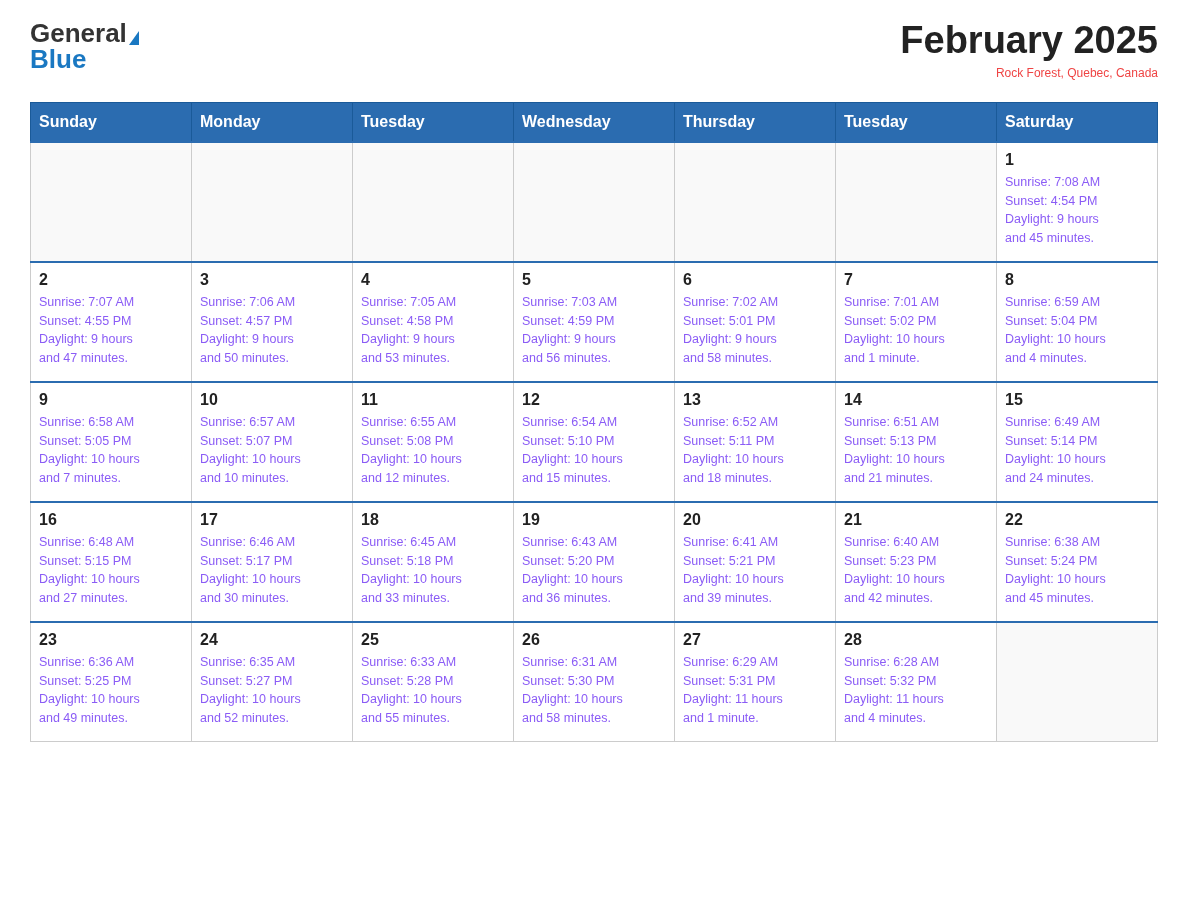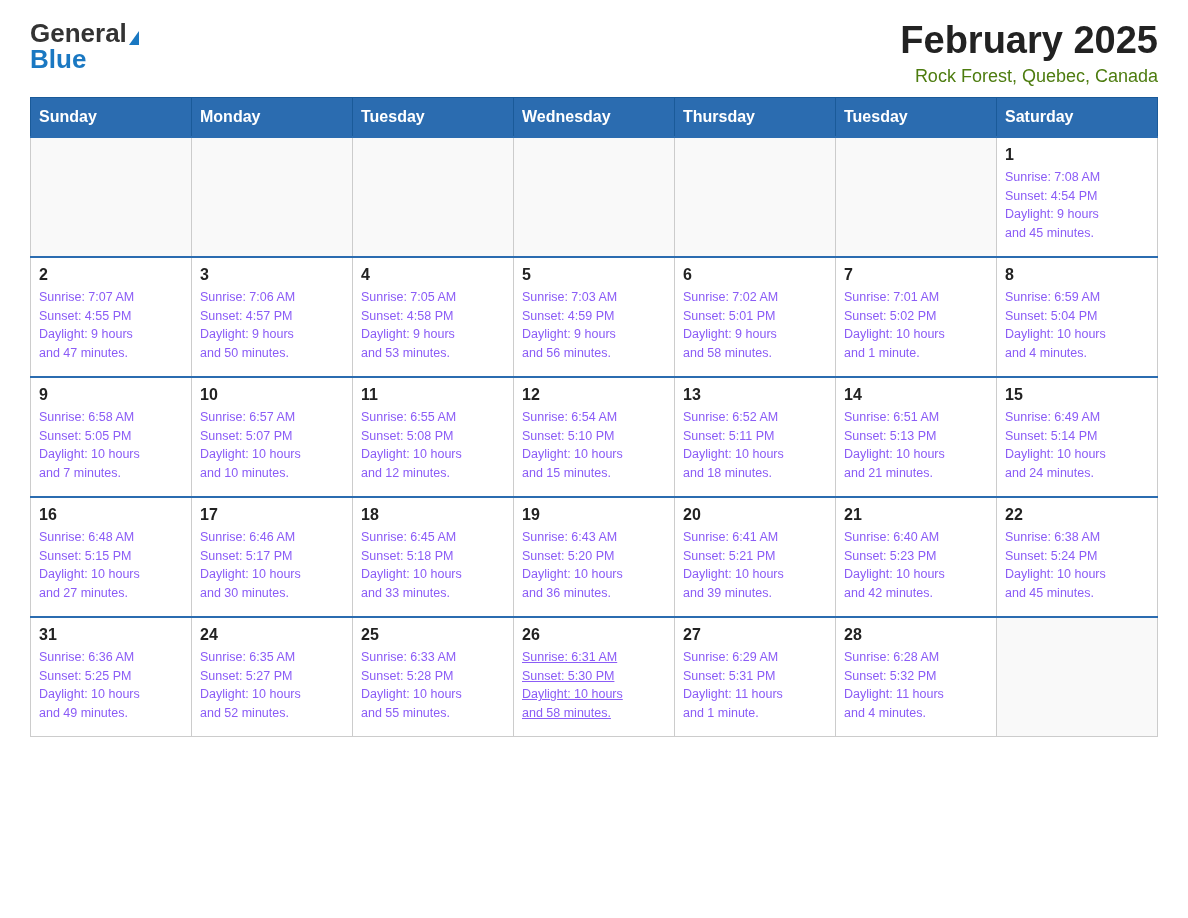--- a/index.html
+++ b/index.html
@@ -45,28 +45,28 @@
     .title-block {
       text-align: right;
     }
     .month-title {
       font-size: 38px;
       font-weight: bold;
       color: #222;
       line-height: 1.1;
     }
     .location-title {
-      font-size: 18px;
-      color: #4d7c0f;
+      font-size: 12px;
+      color: #ef4444;
       margin-top: 4px;
     }
     .calendar {
       width: 100%;
       border-collapse: collapse;
-      margin-top: 10px;
+      margin-top: 22px;
     }
     .calendar thead th {
       background-color: #2b6cb0;
       color: #fff;
       padding: 10px 8px;
       font-size: 16px;
       font-weight: bold;
       text-align: left;
       border: 1px solid #1a5a99;
     }
@@ -292,21 +292,21 @@
         <td>
           <div class="day-number">22</div>
           <div class="day-info" style="white-space: pre-line;">Sunrise: 6:38 AM
 Sunset: 5:24 PM
 Daylight: 10 hours
 and 45 minutes.</div>
         </td>
       </tr>
       <tr>
         <td>
-          <div class="day-number">31</div>
+          <div class="day-number">23</div>
           <div class="day-info" style="white-space: pre-line;">Sunrise: 6:36 AM
 Sunset: 5:25 PM
 Daylight: 10 hours
 and 49 minutes.</div>
         </td>
         <td>
           <div class="day-number">24</div>
           <div class="day-info" style="white-space: pre-line;">Sunrise: 6:35 AM
 Sunset: 5:27 PM
 Daylight: 10 hours
@@ -314,21 +314,21 @@
         </td>
         <td>
           <div class="day-number">25</div>
           <div class="day-info" style="white-space: pre-line;">Sunrise: 6:33 AM
 Sunset: 5:28 PM
 Daylight: 10 hours
 and 55 minutes.</div>
         </td>
         <td>
           <div class="day-number">26</div>
-          <div class="day-info" style="white-space: pre-line; text-decoration: underline;">Sunrise: 6:31 AM
+          <div class="day-info" style="white-space: pre-line;">Sunrise: 6:31 AM
 Sunset: 5:30 PM
 Daylight: 10 hours
 and 58 minutes.</div>
         </td>
         <td>
           <div class="day-number">27</div>
           <div class="day-info" style="white-space: pre-line;">Sunrise: 6:29 AM
 Sunset: 5:31 PM
 Daylight: 11 hours
 and 1 minute.</div>

